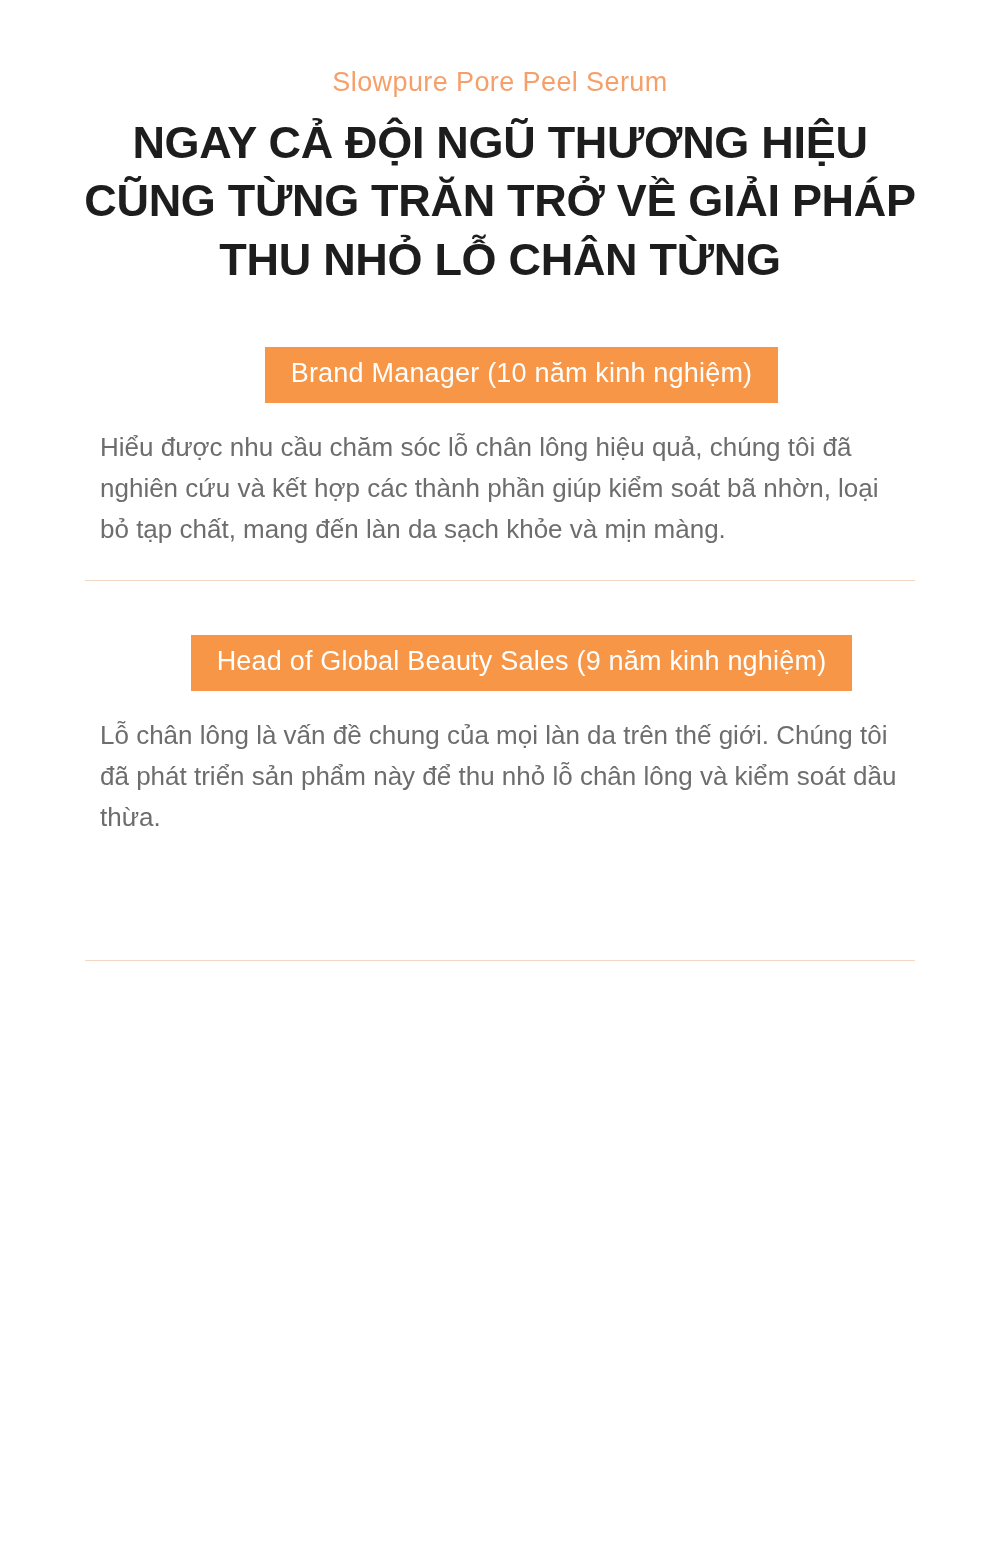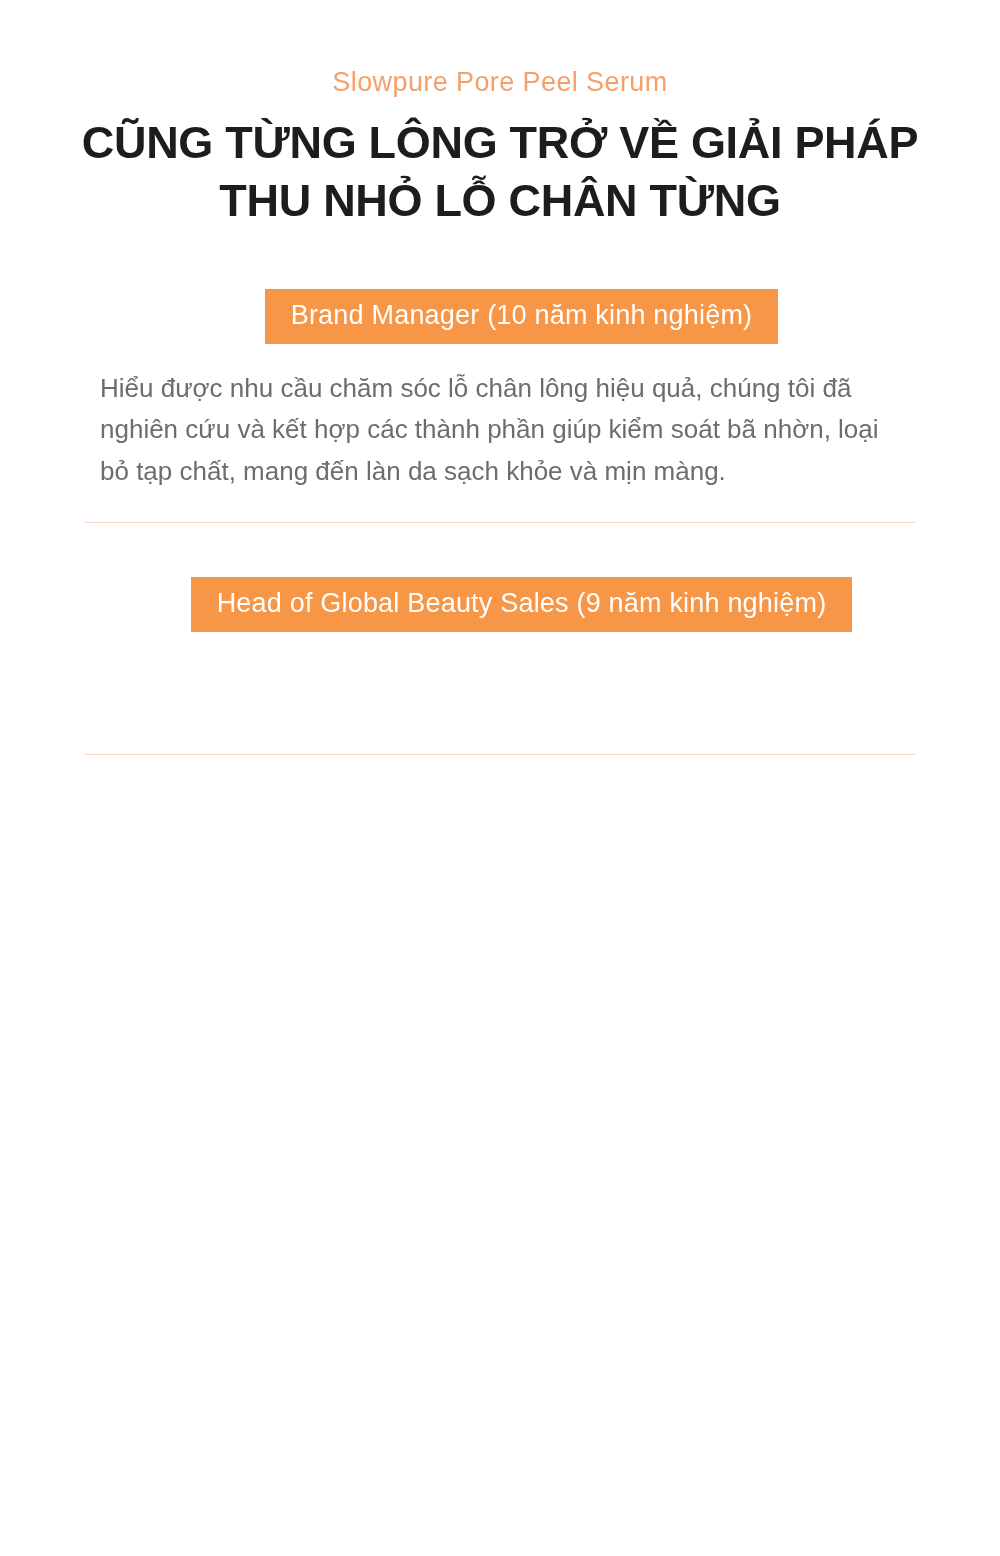--- a/index.html
+++ b/index.html
@@ -103,41 +103,43 @@
 </style>
 </head>
 <body>
 
 <div class="page">
 
   <div class="header">
     <div class="eyebrow">Slowpure Pore Peel Serum</div>
 
     <h1 class="headline">
-      <span class="hl-line">CŨNG TỪNG LÔNG TRỞ VỀ GIẢI PHÁP</span>
+      <span class="hl-line">NGAY CẢ ĐỘI NGŨ THƯƠNG HIỆU</span>
+      <span class="hl-line">CŨNG TỪNG TRĂN TRỞ VỀ GIẢI PHÁP</span>
       <span class="hl-line">THU NHỎ LỖ CHÂN TỪNG</span>
     </h1>
   </div>
 
   <div class="sections">
 
     <div class="section">
       <div class="badge-wrap">
         <div class="badge">Brand Manager (10 năm kinh nghiệm)</div>
       </div>
       <p class="body-text">Hiểu được nhu cầu chăm sóc lỗ chân lông hiệu quả, chúng tôi đã nghiên cứu và kết hợp các thành phần giúp kiểm soát bã nhờn, loại bỏ tạp chất, mang đến làn da sạch khỏe và mịn màng.</p>
       <hr class="divider">
     </div>
 
     <div class="gap-1"></div>
 
     <div class="section">
       <div class="badge-wrap">
         <div class="badge">Head of Global Beauty Sales (9 năm kinh nghiệm)</div>
       </div>
+      <p class="body-text">Lỗ chân lông là vấn đề chung của mọi làn da trên thế giới. Chúng tôi đã phát triển sản phẩm này để thu nhỏ lỗ chân lông và kiểm soát dầu thừa.</p>
       <div class="gap-2"></div>
       <hr class="divider">
     </div>
 
     <div class="gap-3"></div>
 
     <div class="section">
     </div>
 
   </div>

